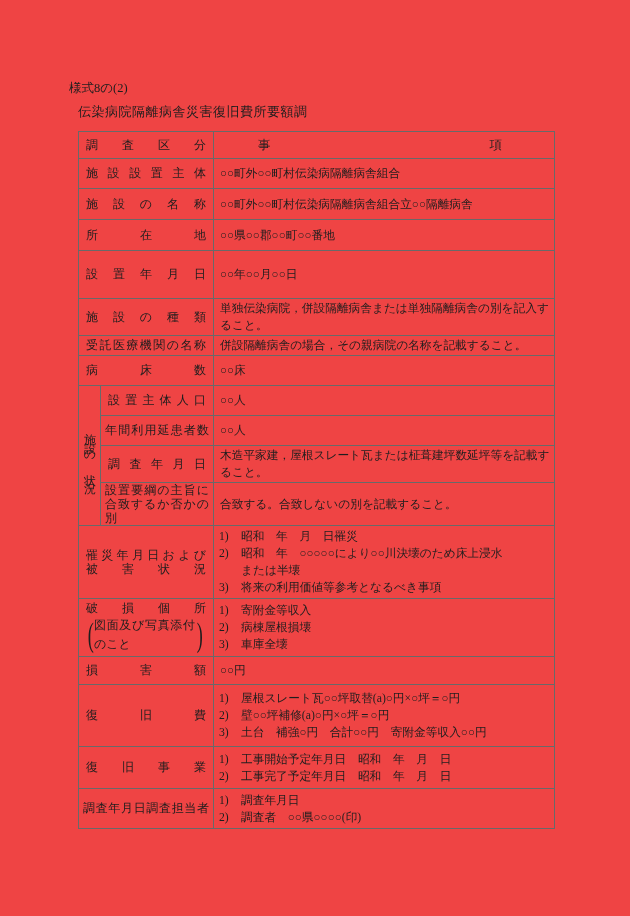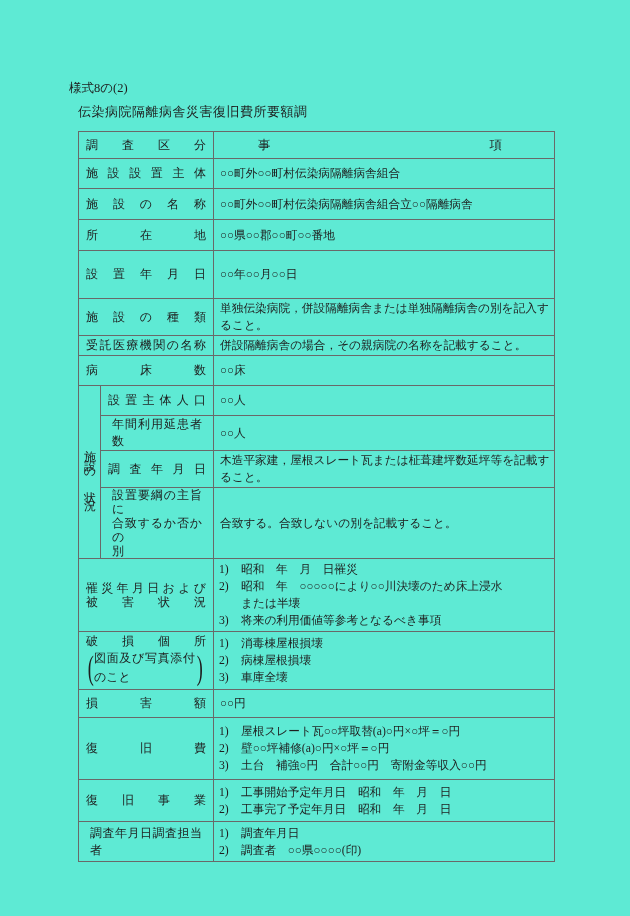--- a/index.html
+++ b/index.html
@@ -2,37 +2,37 @@
 <html><head>
 <meta charset="utf-8">
 <style>
   html, body { margin: 0; padding: 0; }
   body {
     width: 630px; height: 916px;
     background: #fdfdfd;
     font-family: "Liberation Serif", "DejaVu Serif", serif;
     color: #1e1e1e;
   }
-  .page { position: relative; width: 630px; height: 916px; background: #5eead4; overflow: hidden; }
+  .page { position: relative; width: 630px; height: 916px; background: #ef4444; overflow: hidden; }
 
   .form-number { position: absolute; left: 69px; top: 80px; font-size: 12.5px; }
   .doc-title   { position: absolute; left: 78px; top: 103px; width: 477px;
                  text-align: left; font-size: 13px; letter-spacing: 0.5px; }
 
   table.main {
     position: absolute; left: 78px; top: 131px; width: 477px;
     border-collapse: collapse; table-layout: fixed;
   }
   td { border: 1px solid #696969; padding: 0; vertical-align: middle; font-size: 12px; }
 
   
   .label  { padding: 0 7px; }
   .jlast  { text-align: justify; text-align-last: justify; text-justify: inter-character; }
   .lline  { line-height: 14px; text-align: justify; text-align-last: justify; text-justify: inter-character; }
-  .tight  { padding: 0 11px; }
+  .tight  { padding: 0 4px; }
 
   
   .cval   { padding: 1px 2px 1px 6px; line-height: 17px; font-size: 11.7px; white-space: pre-wrap; }
   .citems { padding: 2px 2px 2px 5px; font-size: 11.7px; }
   .item   { display: flex; line-height: 17px; }
   .item .num { flex: 0 0 22px; width: 22px; }
   .item .txt { flex: 1; white-space: pre-wrap; }
 
   
   .header-flex { display: flex; justify-content: space-between; padding: 0 52px 0 44px; font-size: 12.5px; }
@@ -165,21 +165,21 @@
         <div class="lline">破損個所</div>
         <div class="paren-wrap">
               <span class="bigparen">(</span>
               <div class="paren-text">図面及び写真添付のこと</div>
               <span class="bigparen">)</span>
             </div>
       </td>
       <td class="citems">
         <div class="item">
               <span class="num">1)</span>
-              <span class="txt">消毒棟屋根損壊</span>
+              <span class="txt">寄附金等収入</span>
             </div>
         <div class="item">
               <span class="num">2)</span>
               <span class="txt">病棟屋根損壊</span>
             </div>
         <div class="item">
               <span class="num">3)</span>
               <span class="txt">車庫全壊</span>
             </div>
       </td>

